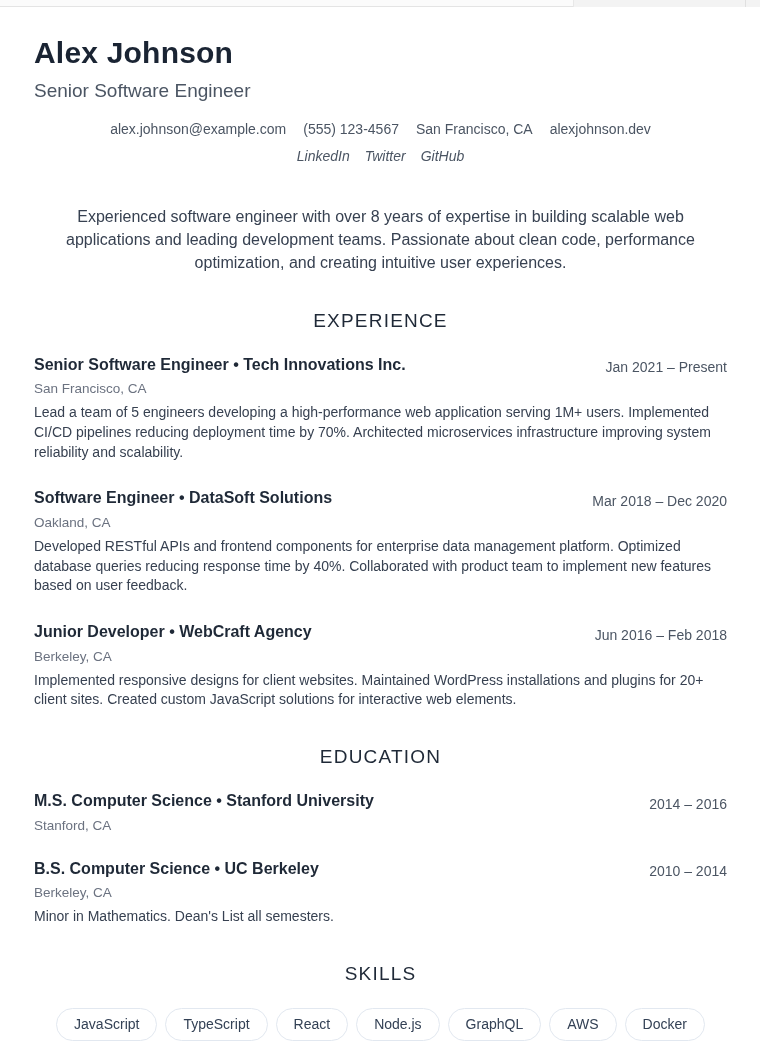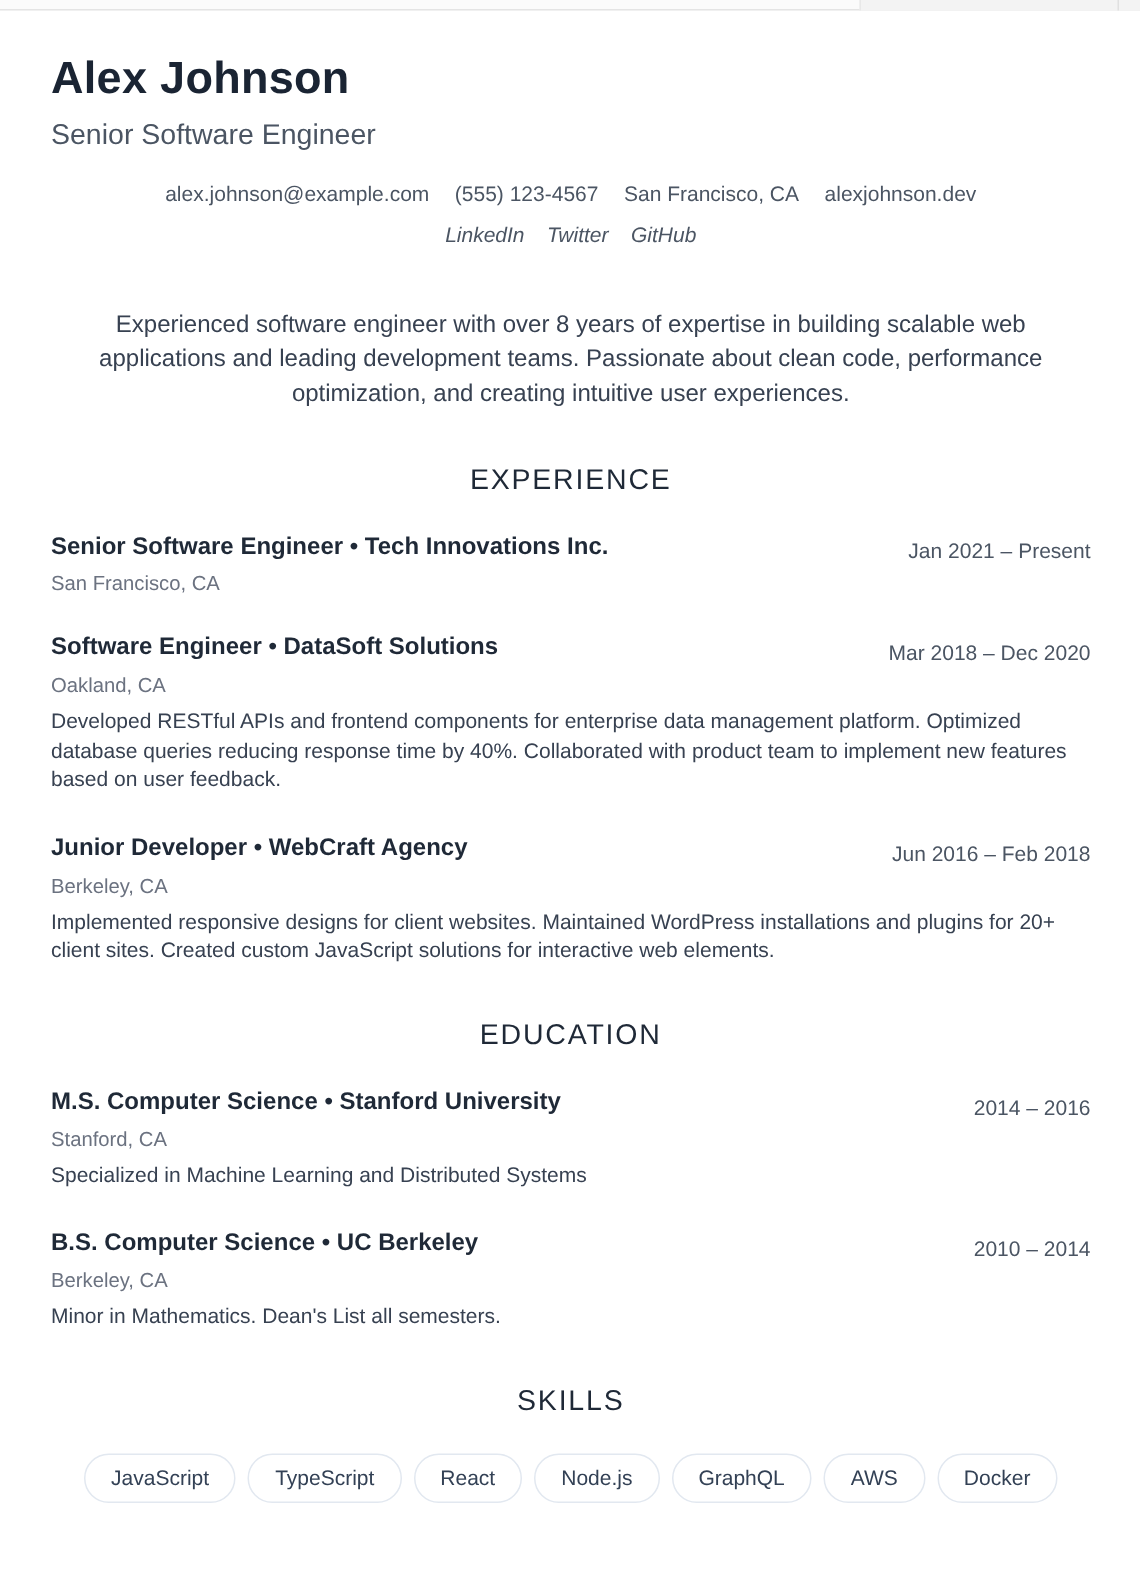--- a/index.html
+++ b/index.html
@@ -126,20 +126,21 @@
 
   <section class="section">
     <h2 class="section-heading">EXPERIENCE</h2>
 
     <article class="entry">
       <div class="entry-head">
         <h3 class="entry-title">Senior Software Engineer • Tech Innovations Inc.</h3>
         <span class="entry-date">Jan 2021 – Present</span>
       </div>
       <div class="entry-location">San Francisco, CA</div>
+      <p class="entry-desc">Lead a team of 5 engineers developing a high-performance web application serving 1M+ users. Implemented CI/CD pipelines reducing deployment time by 70%. Architected microservices infrastructure improving system reliability and scalability.</p>
     </article>
 
     <article class="entry">
       <div class="entry-head">
         <h3 class="entry-title">Software Engineer • DataSoft Solutions</h3>
         <span class="entry-date">Mar 2018 – Dec 2020</span>
       </div>
       <div class="entry-location">Oakland, CA</div>
       <p class="entry-desc">Developed RESTful APIs and frontend components for enterprise data management platform. Optimized database queries reducing response time by 40%. Collaborated with product team to implement new features based on user feedback.</p>
     </article>
@@ -156,21 +157,20 @@
 
   <section class="section">
     <h2 class="section-heading">EDUCATION</h2>
 
     <article class="entry">
       <div class="entry-head">
         <h3 class="entry-title">M.S. Computer Science • Stanford University</h3>
         <span class="entry-date">2014 – 2016</span>
       </div>
       <div class="entry-location">Stanford, CA</div>
-      <p class="entry-desc">Specialized in Machine Learning and Distributed Systems</p>
     </article>
 
     <article class="entry">
       <div class="entry-head">
         <h3 class="entry-title">B.S. Computer Science • UC Berkeley</h3>
         <span class="entry-date">2010 – 2014</span>
       </div>
       <div class="entry-location">Berkeley, CA</div>
       <p class="entry-desc">Minor in Mathematics. Dean's List all semesters.</p>
     </article>

